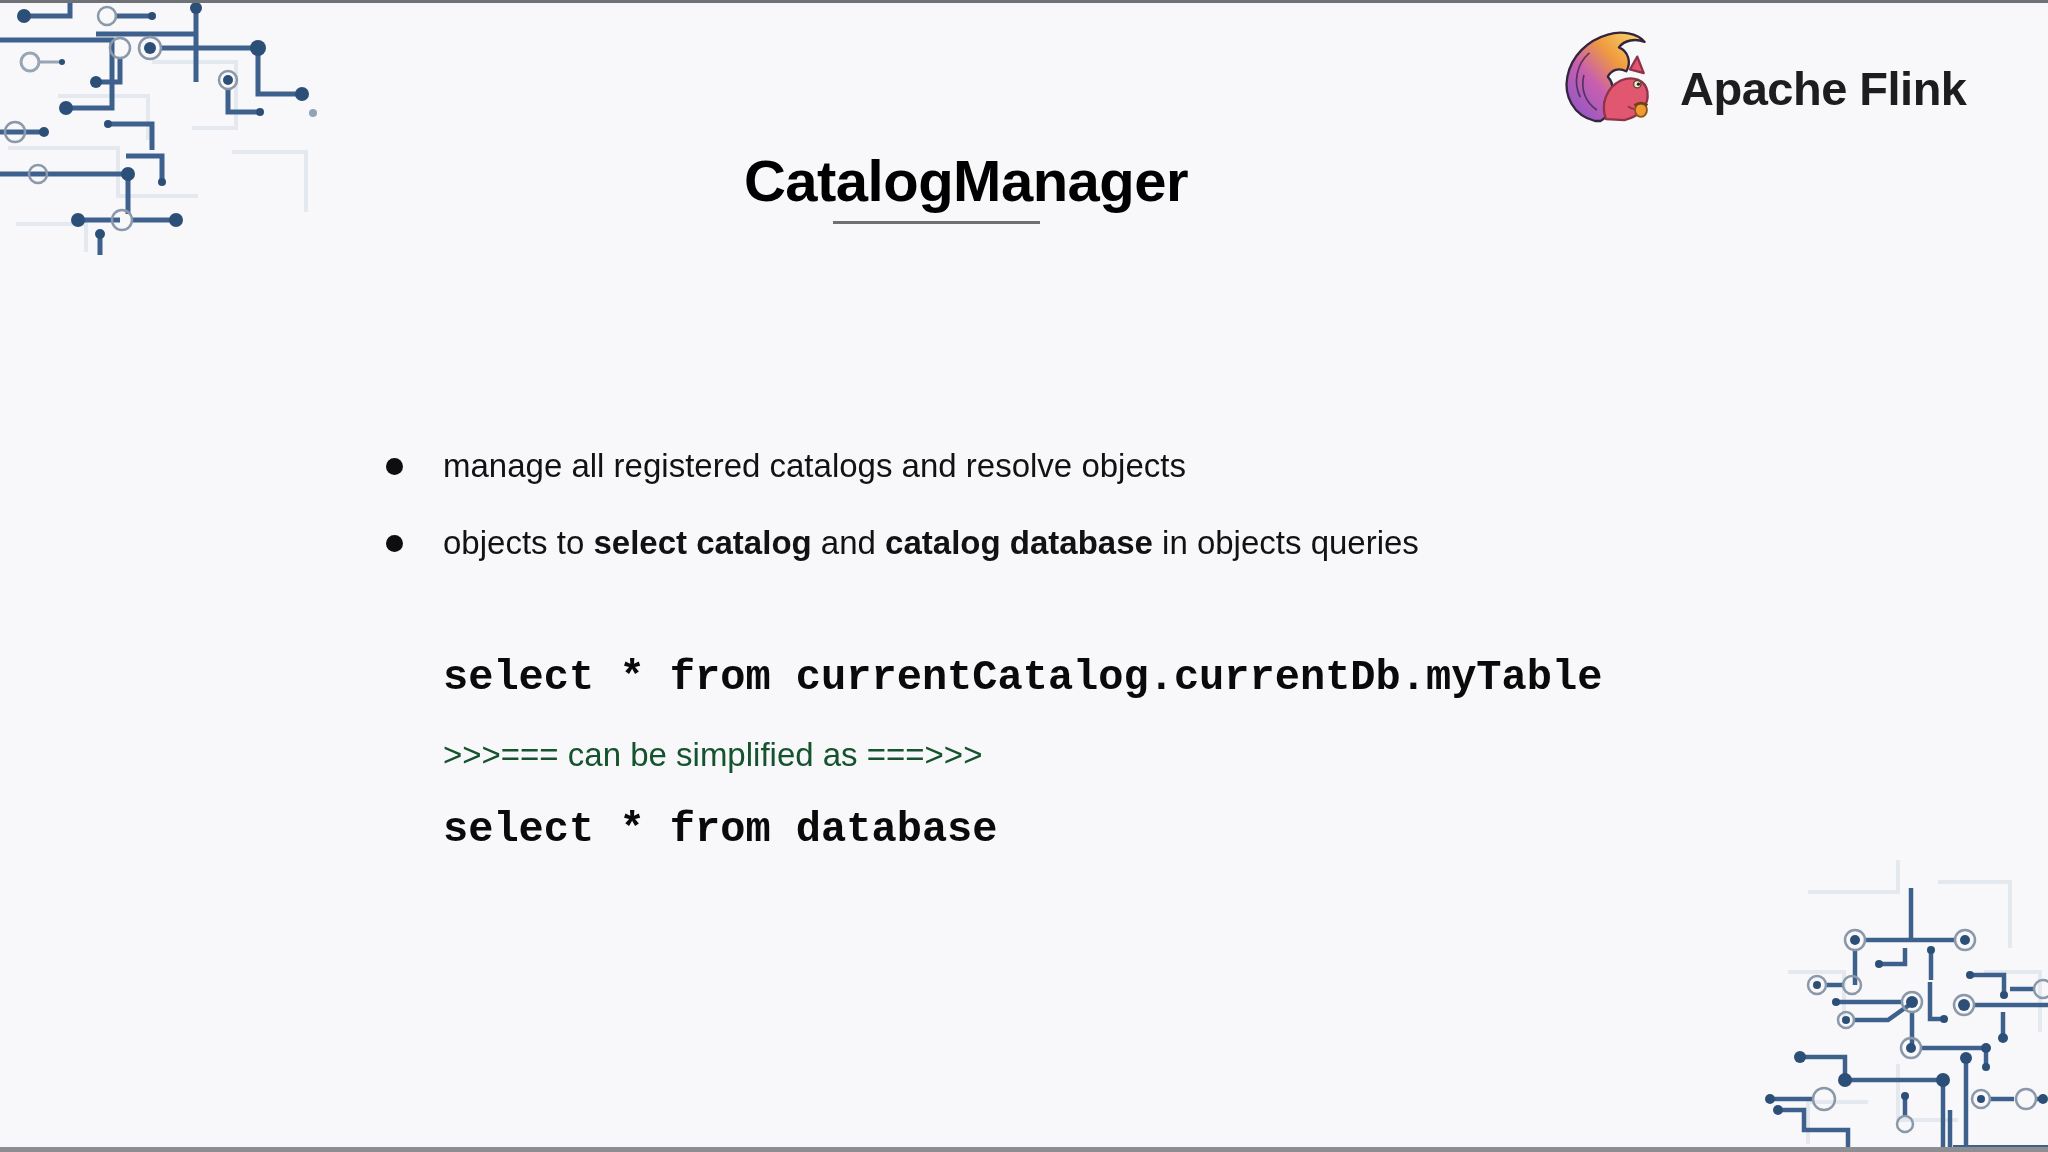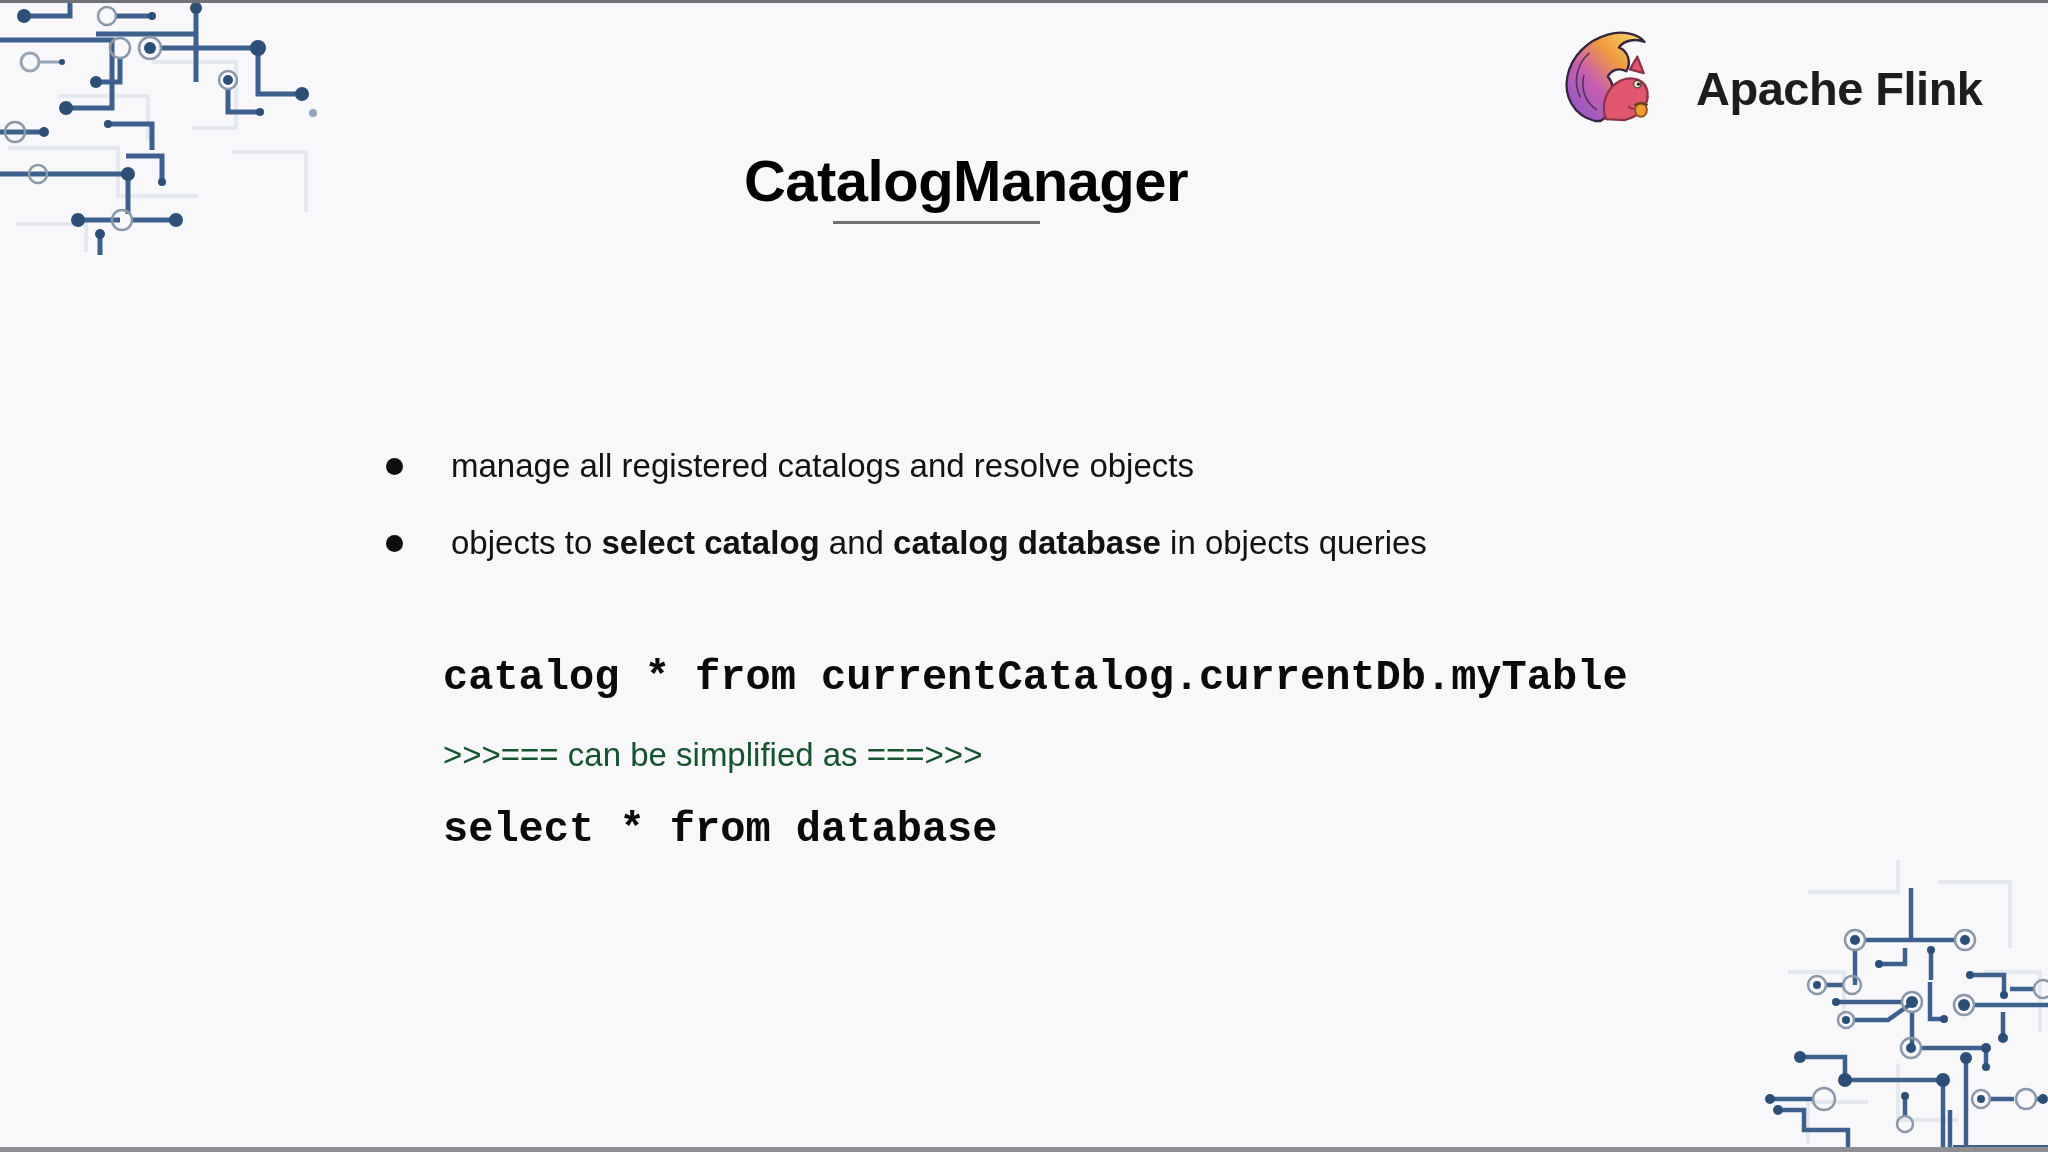--- a/index.html
+++ b/index.html
@@ -21,31 +21,31 @@
     position:absolute;top:110px;left:966px;transform:translateX(-50%);
     font-size:58px;font-weight:700;letter-spacing:-0.5px;white-space:nowrap;
     color:#000000;line-height:64px;
   }
   .title-divider{
     position:absolute;left:833px;top:221px;width:207px;height:3px;background:#707070;
   }
 
   .logo{
     position:absolute;left:1560px;top:22px;height:106px;
-    display:flex;align-items:center;gap:44px;
+    display:flex;align-items:center;gap:28px;
   }
   .logo svg{display:block;}
   .brand-name{
     font-size:47px;font-weight:700;color:#1d1d1f;letter-spacing:-0.5px;
     margin-top:26px;white-space:nowrap;
   }
 
   .bullet-row{
     position:absolute;left:386px;display:flex;align-items:flex-start;
-    font-size:33px;line-height:44px;color:#121212;white-space:nowrap;gap:8px;
+    font-size:33px;line-height:44px;color:#121212;white-space:nowrap;
   }
   .bullet-row.b1{top:444px;}
   .bullet-row.b2{top:521px;}
   .bullet-dot{
     width:17px;height:17px;border-radius:50%;background:#0e0e0e;
     margin:14px 40px 0 0;flex:0 0 auto;
   }
   .bullet-text b{font-weight:700;}
 
   .code-line{
@@ -243,17 +243,17 @@
   <div class="bullet-row b1">
     <span class="bullet-dot"></span>
     <span class="bullet-text"><span>manage all registered catalogs and resolve objects</span></span>
   </div>
 
   <div class="bullet-row b2">
     <span class="bullet-dot"></span>
     <span class="bullet-text"><span>objects to </span><b>select catalog</b><span> and </span><b>catalog database</b><span> in objects queries</span></span>
   </div>
 
-  <div class="code-line code-1">catalog * from currentCatalog.currentDb.myTable</div>
+  <div class="code-line code-1">select * from currentCatalog.currentDb.myTable</div>
   <div class="transition-line">&gt;&gt;&gt;=== can be simplified as ===&gt;&gt;&gt;</div>
   <div class="code-line code-2">select * from database</div>
 
 </div>
 
 </body></html>

